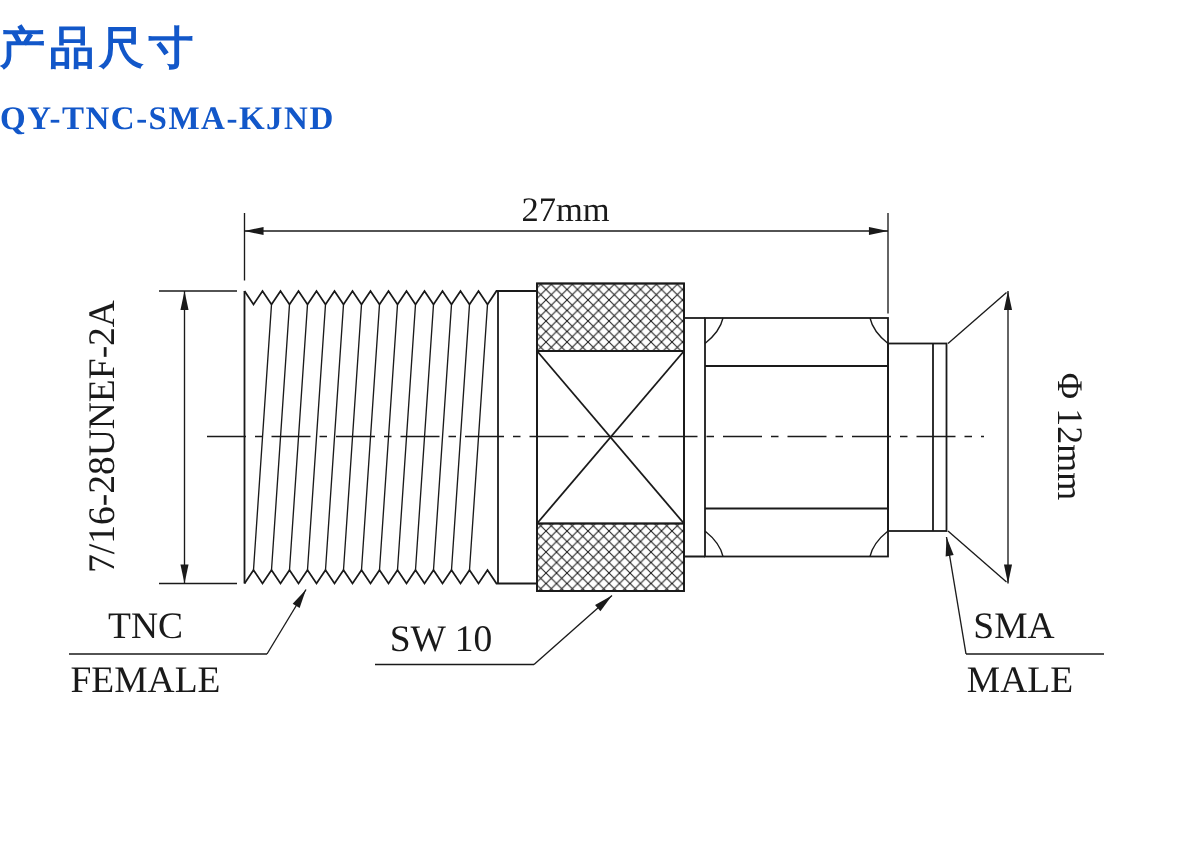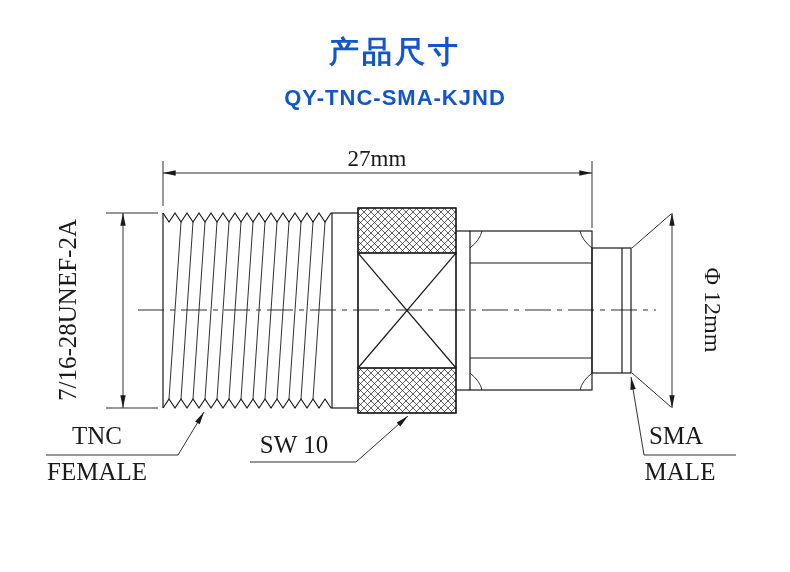--- a/index.html
+++ b/index.html
@@ -1,18 +1,18 @@
 <!DOCTYPE html>
 <html style="--accent: #1257c9; --line: #1a1a1a;"><head>
 <meta charset="utf-8">
 <style>
   html,body{margin:0;padding:0;background:#fff;width:790px;height:572px;overflow:hidden;
     font-family:"Liberation Sans","DejaVu Sans",sans-serif;}
   .page{width:790px;height:572px;position:relative;background:#fff;}
-  .header{text-align:center;padding-top:32px;}
+  .header{text-align:left;padding-top:13px;font-family:Liberation Serif, serif;}
   .title{margin:0;font-size:30px;line-height:40px;font-weight:bold;color:var(--accent,#1257c9);letter-spacing:3px;}
   .subtitle{margin:12px 0 16px 0;font-size:22px;line-height:28px;font-weight:bold;color:var(--accent,#1257c9);letter-spacing:1px;}
   svg.drawing{display:block;margin-top:2px;}
   .ln{stroke:#1a1a1a;stroke-width:1.2;fill:none;}
   .thin{stroke:#1a1a1a;stroke-width:0.9;fill:none;}
   text.cad{fill:#1a1a1a;font-family:"Liberation Serif","DejaVu Serif",serif;}
   .footer{text-align:center;font-size:20px;color:#222;margin-top:2px;letter-spacing:0.5px;}
 </style>
 </head>
 <body>

